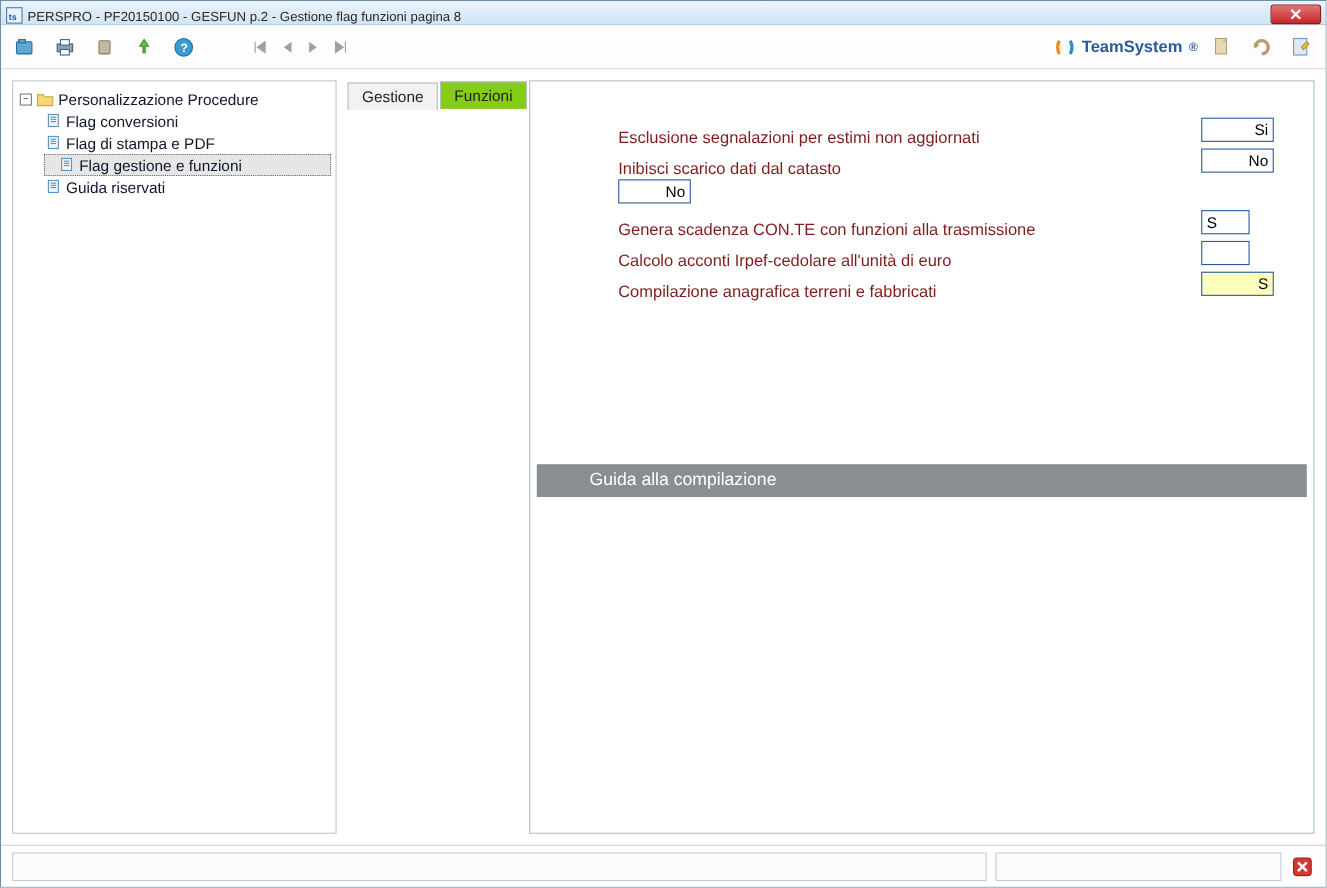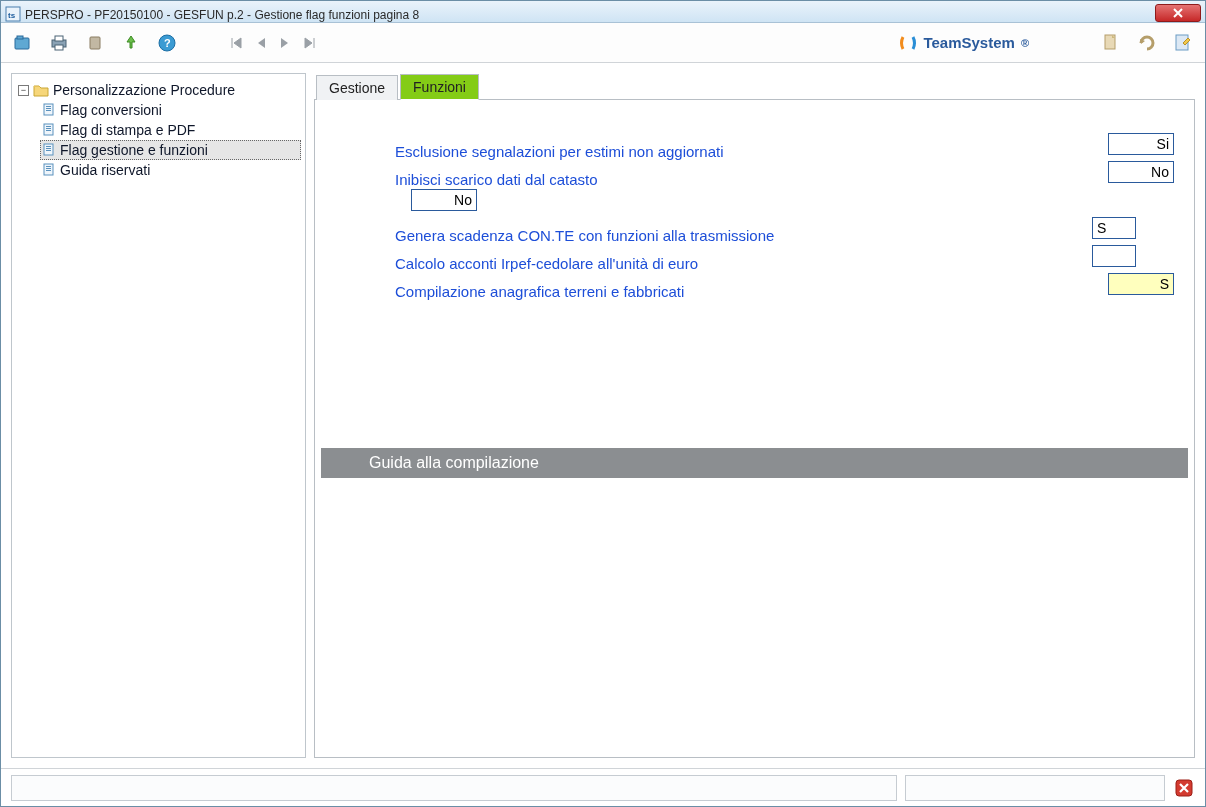--- a/index.html
+++ b/index.html
@@ -9,53 +9,53 @@
 
 .titlebar { height: 22px; background: linear-gradient(#eaf3fb,#cfe4f4); display: flex; align-items: flex-end; padding: 0 4px; border-bottom: 1px solid #a9c2d6; }
 .titlebar .app-icon { width: 16px; height: 16px; margin-right: 4px; display: inline-flex; align-items: center; justify-content: center; font-size: 9px; color: #1a5a9c; font-weight: bold; }
 .titlebar .title { font-size: 12px; color: #2a2a2a; }
 .titlebar .close-btn { margin-left: auto; width: 46px; height: 18px; background: linear-gradient(#e57373,#c62828); border: 1px solid #8e1b1b; border-radius: 3px; display: flex; align-items: center; justify-content: center; color: #fff; font-weight: bold; font-size: 11px; cursor: pointer; }
 
 .toolbar { height: 40px; background: #fdfdfd; border-bottom: 1px solid #d0d4d8; display: flex; align-items: center; padding: 0 8px; gap: 8px; }
 .toolbar .tb-btn { width: 28px; height: 28px; display: flex; align-items: center; justify-content: center; border: 1px solid transparent; border-radius: 3px; cursor: pointer; }
 .toolbar .nav-group { display: flex; gap: 12px; margin-left: 40px; }
 .toolbar .nav-btn { color: #9aa0a6; font-size: 16px; cursor: pointer; user-select: none; }
-.toolbar .logo { margin-left: auto; display: flex; align-items: center; gap: 6px; font-weight: 600; color: #2a5a9c; font-size: 15px; margin-right: 60px;}
+.toolbar .logo { margin-left: auto; display: flex; align-items: center; gap: 6px; font-weight: 600; color: #2a5a9c; font-size: 15px; }
 .toolbar .logo .logo-mark { width:18px; height:18px; }
 .toolbar .right-icons { display:flex; gap:8px; }
 
 .content { display: flex; height: calc(100% - 22px - 40px - 38px); padding: 10px; gap: 8px; background:#fff;}
 
 .tree-panel { width: 295px; border: 1px solid #bfc6cc; background: #fff; padding: 6px 4px; overflow: auto; }
 .tree-root { font-size: 14px; }
 .tree-row { display: flex; align-items: center; gap: 4px; padding: 2px 2px; white-space: nowrap; cursor: default; }
 .tree-row .expander { width: 11px; height: 11px; border: 1px solid #7a7a7a; display: inline-flex; align-items: center; justify-content: center; font-size: 9px; line-height: 1; color:#333; background:#fff; cursor:pointer;}
 .tree-row .folder-icon { width:16px; height:14px; }
 .tree-row .leaf-icon { width:14px; height:14px; display:inline-flex; align-items:center; justify-content:center;}
 .tree-children { padding-left: 24px; }
-.tree-row.selected { background: #e6e6e6; border: 1px dotted #666; padding:1px 1px;}
+.tree-row.selected { background: #e6e6e6; border: 1px dotted #666; padding:1px 13px;}
 .tree-label { color:#0f172a; }
 
-.main-panel { flex: 1; display: flex; flex-direction: column; }
+.main-panel { flex: 1; display: flex; flex-direction: row; }
 
 .tabs { display: flex; height: 26px; align-items: flex-end; padding-left: 2px; }
 .tab { padding: 4px 12px; font-size: 14px; border: 1px solid #b8bec4; border-bottom: none; background: #f0f2f4; margin-right: 2px; cursor: pointer; color:#222; position:relative; top:1px;}
 .tab.active { background: #84cc16; font-weight: 400; z-index:2; border-bottom:1px solid #fff;}
 
 .tabpage { flex: 1; border: 1px solid #b8bec4; background: #fff; display: flex; flex-direction: column; }
 
 .form-area { flex: 0 0 auto; padding: 30px 20px 20px 80px; }
 .form-row { display: flex; align-items: center; height: 28px; }
-.form-row .lbl { flex: 1; font-size: 15px; color: #1d4ed8; margin-top: 14px; }
+.form-row .lbl { flex: 1; font-size: 15px; color: #7f1d1d; margin-top: 14px; }
 .form-row .val { width: 66px; }
 .form-row .val input { width: 66px; height: 22px; border: 1px solid #2a5a9c; text-align: right; padding: 0 4px; font-size: 14px; background:#fff; }
 .form-row .val.short input { width:44px; text-align:left; }
 .form-row .val.empty input { }
 .form-row .val.active input { background: #ffffbe; text-align:right; color:#000; }
-.val-right { display:flex; justify-content:flex-end; width: 82px;}
+.val-right { display:flex; width: 82px;}
 
 .spacer-v { height: 130px; }
 
 .guide-bar { height: 30px; background: #8b8e91; color: #fff; font-size: 16px; display: flex; align-items: center; padding-left: 48px; margin: 0 6px; text-align: right;}
 .guide-body { flex:1; margin: 0 6px 6px 6px; background:#fff; }
 
 .statusbar { position:absolute; left:0; right:0; bottom:0; height: 38px; background: #fff; border-top: 1px solid #d0d4d8; display:flex; align-items:center; padding: 4px 10px; gap:8px;}
 .statusbar .status-field { flex:1; height: 26px; border:1px solid #c6ccd2; background:#fbfcfd;}
 .statusbar .status-field.small { flex:0 0 260px;}
 .statusbar .close-icon { width:22px; height:22px; display:flex; align-items:center; justify-content:center; cursor:pointer;}

